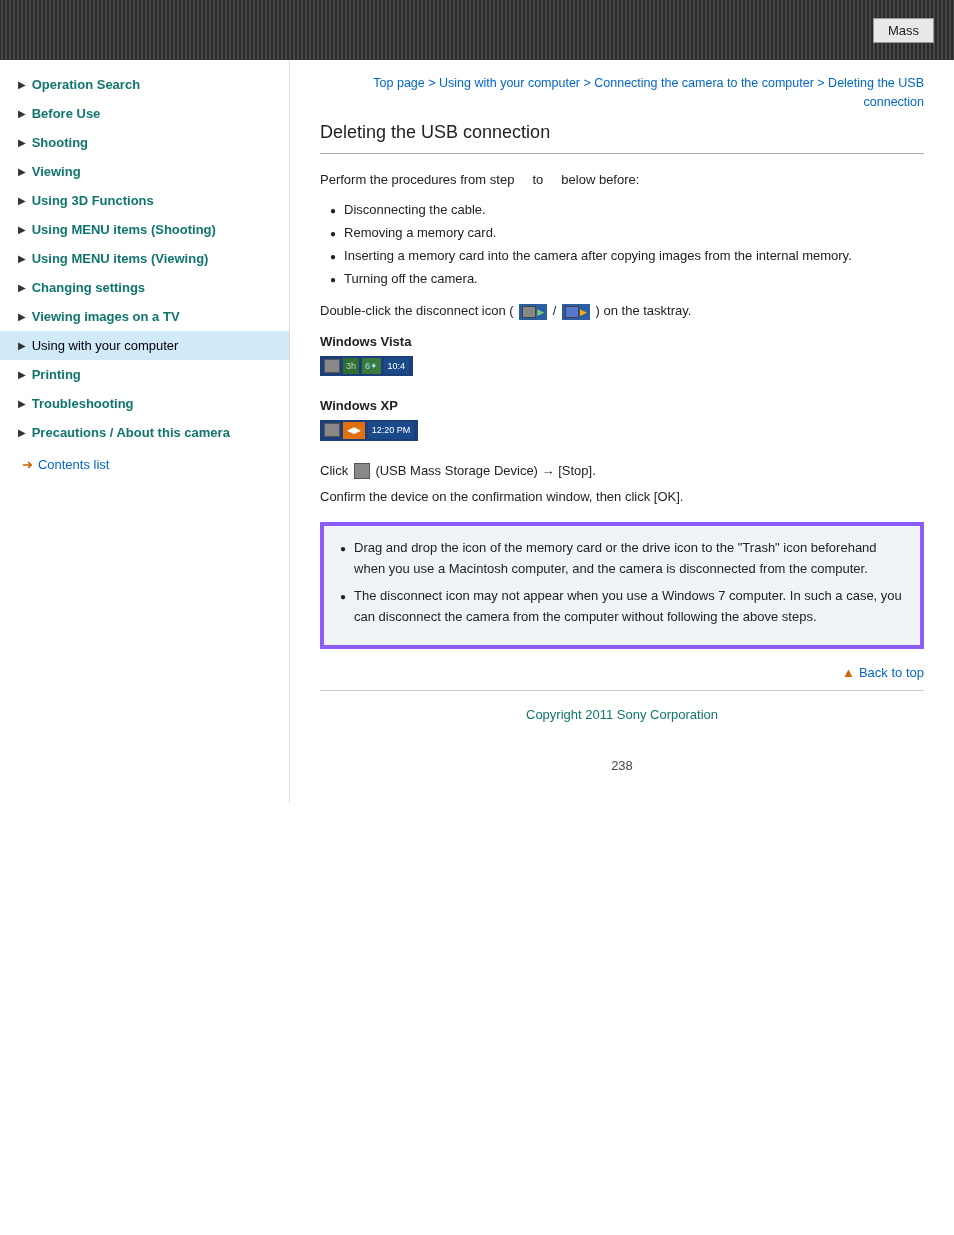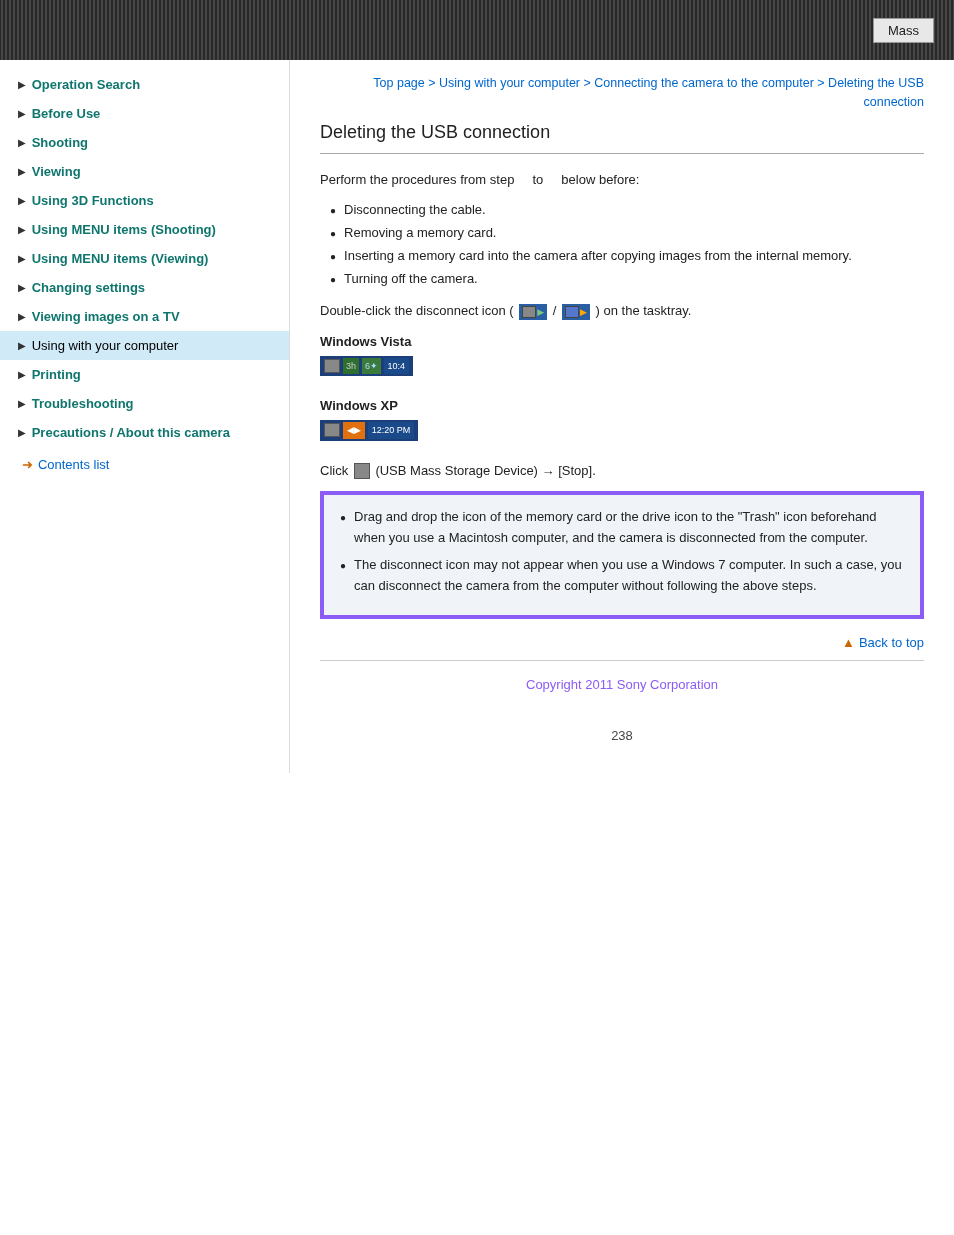--- a/index.html
+++ b/index.html
@@ -215,21 +215,21 @@
       cursor: pointer;
     }
     .back-to-top .triangle { color: #cc6600; margin-right: 4px; }
 
     
     .page-footer {
       border-top: 1px solid #ccc;
       text-align: center;
       padding: 16px 0 10px 0;
       font-size: 13px;
-      color: #8b5cf6;
+      color: #0f766e;
       margin-top: 10px;
     }
     .page-number {
       text-align: center;
       padding: 10px 0 10px 0;
       font-size: 13px;
       color: #444;
       margin-top: 16px;
     }
 
@@ -376,20 +376,21 @@
           <span style="background:#1a4a8a;color:#fff;font-size:9px;padding:1px 4px;">12:20 PM</span>
         </div>
       </div>
 
       <p class="click-text">
         Click
         <span style="display:inline-block;width:16px;height:16px;background:#888;border:1px solid #555;vertical-align:middle;margin:0 2px;"></span>
         (USB Mass Storage Device) → [Stop].
       </p>
 
+      <p class="confirm-text">Confirm the device on the confirmation window, then click [OK].</p>
 
       <div class="note-box">
         <ul id="note-list-container">
         <li>Drag and drop the icon of the memory card or the drive icon to the "Trash" icon beforehand when you use a Macintosh computer, and the camera is disconnected from the computer.</li>
             <li>The disconnect icon may not appear when you use a Windows 7 computer. In such a case, you can disconnect the camera from the computer without following the above steps.</li>
           </ul>
       </div>
 
     </div>
 

